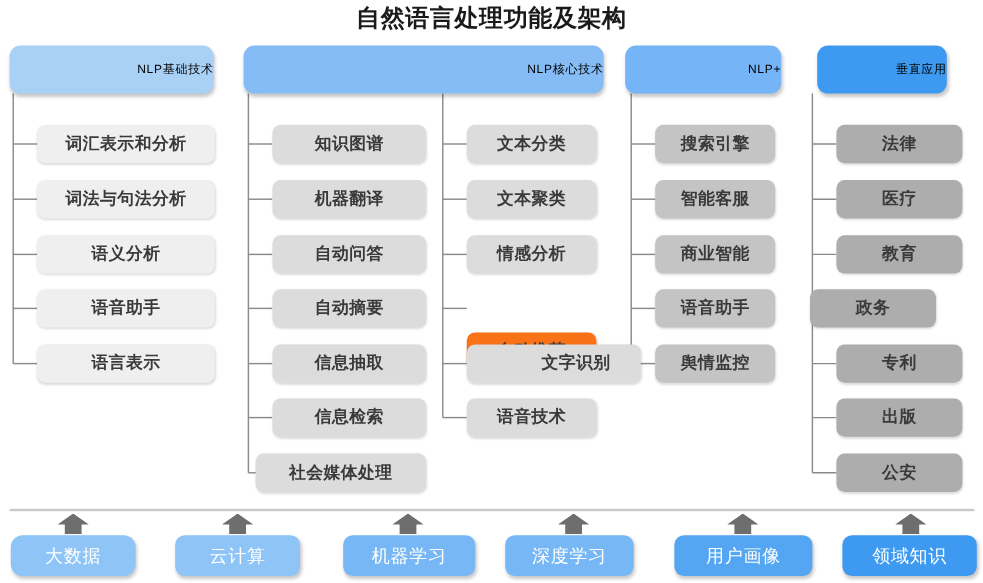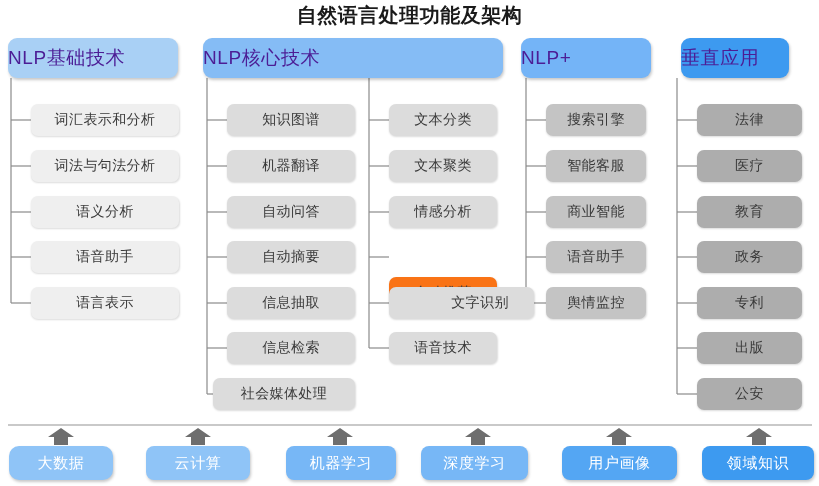--- a/index.html
+++ b/index.html
@@ -44,40 +44,41 @@
     pointer-events: none;
   }
 
   
   .hdr {
     position: absolute;
     height: 40px;
     border-radius: 9px;
     display: flex;
     align-items: center;
-    justify-content: flex-start;
-    color: #4c1d95;
-    font-size: 19px;
+    justify-content: flex-end;
+    color: #000000;
+    font-size: 10px;
     font-weight: 500;
     box-shadow: 1px 2px 3px rgba(0,0,0,0.22);
     letter-spacing: 0.6px;
   }
 
   
   .leaf {
     position: absolute;
     height: 32px;
     border-radius: 7px;
     display: flex;
     align-items: center;
     justify-content: center;
     font-size: 14px;
     color: #3a3a3a;
     box-shadow: 0.5px 1px 2px rgba(0,0,0,0.14);
     letter-spacing: 0.4px;
+    font-weight: bold;
   }
 
   
   .divider {
     position: absolute;
     left: 8px;
     top: 424px;
     width: 804px;
     height: 2px;
     background: #c9c9c9;
@@ -249,21 +250,21 @@
 
   <div class="leaf" style="left:697px; top:104px; width:105px; background:#adadad;">
     <span>法律</span>
   </div>
   <div class="leaf" style="left:697px; top:150px; width:105px; background:#adadad;">
     <span>医疗</span>
   </div>
   <div class="leaf" style="left:697px; top:196px; width:105px; background:#adadad;">
     <span>教育</span>
   </div>
-  <div class="leaf" style="left:697px; top:241px; width:105px; background:#adadad;">
+  <div class="leaf" style="left:675px; top:241px; width:105px; background:#adadad;">
     <span>政务</span>
   </div>
   <div class="leaf" style="left:697px; top:287px; width:105px; background:#adadad;">
     <span>专利</span>
   </div>
   <div class="leaf" style="left:697px; top:332px; width:105px; background:#adadad;">
     <span>出版</span>
   </div>
   <div class="leaf" style="left:697px; top:378px; width:105px; background:#adadad;">
     <span>公安</span>

